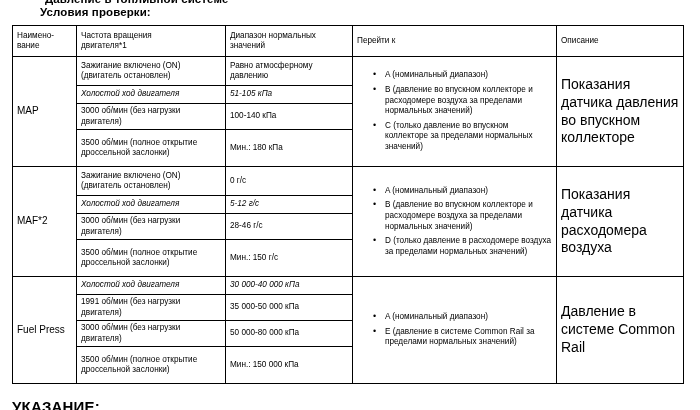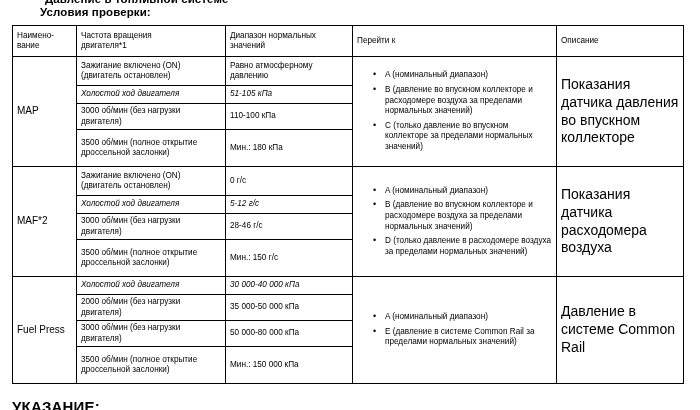--- a/index.html
+++ b/index.html
@@ -163,21 +163,21 @@
           </ul>
         </td>
         <td class="desc-cell" rowspan="4">Показания датчика давления во впускном коллекторе</td>
       </tr>
       <tr>
         <td class="r-short">Холостой ход двигателя</td>
         <td class="r-short">51-105 кПа</td>
       </tr>
       <tr>
         <td class="r-mid">3000 об/мин (без нагрузки двигателя)</td>
-        <td class="r-mid">110-100 кПа</td>
+        <td class="r-mid">100-140 кПа</td>
       </tr>
       <tr>
         <td class="r-xtall">3500 об/мин (полное открытие дроссельной заслонки)</td>
         <td class="r-xtall">Мин.: 180 кПа</td>
       </tr>
 
       <tr>
         <td class="name-cell" rowspan="4">MAF*2</td>
         <td class="r-tall">Зажигание включено (ON) (двигатель остановлен)</td>
         <td class="r-tall">0 г/с</td>
@@ -209,21 +209,21 @@
         <td class="r-short">30 000-40 000 кПа</td>
         <td class="goto-cell" rowspan="4">
           <ul class="goto-list">
             <li>A (номинальный диапазон)</li>
             <li>E (давление в системе Common Rail за пределами нормальных значений)</li>
           </ul>
         </td>
         <td class="desc-cell" rowspan="4">Давление в системе Common Rail</td>
       </tr>
       <tr>
-        <td class="r-mid">2000 об/мин (без нагрузки двигателя)</td>
+        <td class="r-mid">1991 об/мин (без нагрузки двигателя)</td>
         <td class="r-mid">35 000-50 000 кПа</td>
       </tr>
       <tr>
         <td class="r-mid">3000 об/мин (без нагрузки двигателя)</td>
         <td class="r-mid">50 000-80 000 кПа</td>
       </tr>
       <tr>
         <td class="r-xtall">3500 об/мин (полное открытие дроссельной заслонки)</td>
         <td class="r-xtall">Мин.: 150 000 кПа</td>
       </tr>

